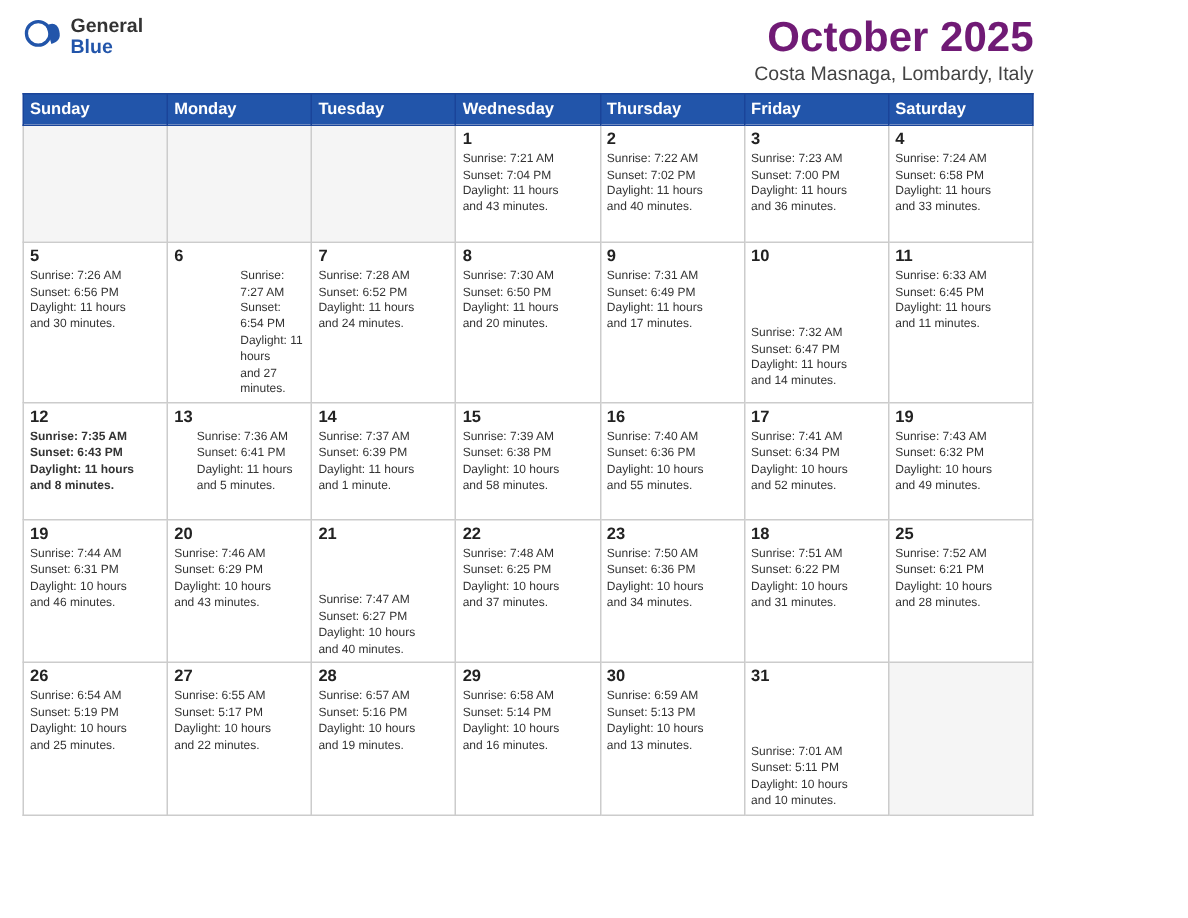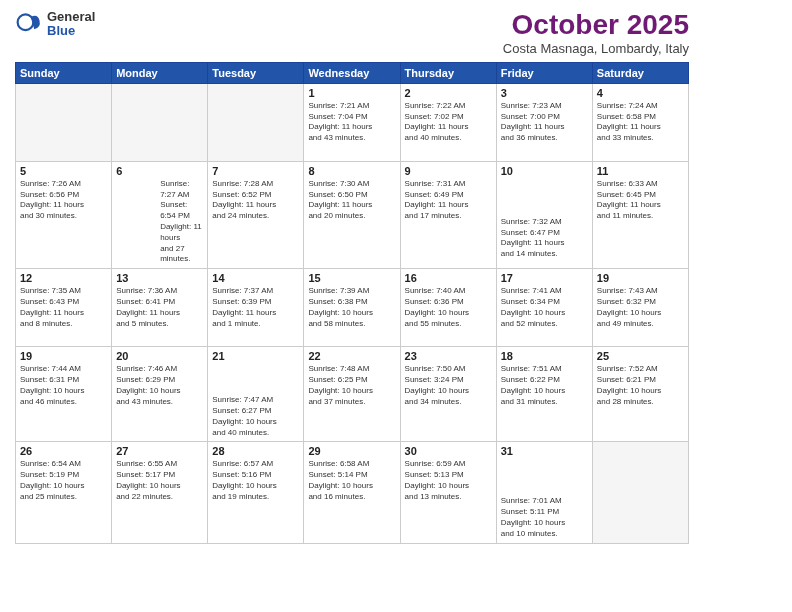--- a/index.html
+++ b/index.html
@@ -211,28 +211,28 @@
             <span class="day-num">11</span>
             <div class="cell-text" style="white-space: pre-line;">Sunrise: 6:33 AM
 Sunset: 6:45 PM
 Daylight: 11 hours
 and 11 minutes.</div>
           </td>
         </tr>
         <tr>
           <td>
             <span class="day-num">12</span>
-            <div class="cell-text" style="white-space: pre-line;">Sunrise: 7:35 AM
+            <div class="cell-text" style="white-space: pre-line; font-weight: bold;">Sunrise: 7:35 AM
 Sunset: 6:43 PM
 Daylight: 11 hours
 and 8 minutes.</div>
           </td>
           <td>
             <span class="day-num">13</span>
-            <div class="cell-text" style="white-space: pre-line;">Sunrise: 7:36 AM
+            <div class="cell-text" style="white-space: pre-line; margin-left: 15px;">Sunrise: 7:36 AM
 Sunset: 6:41 PM
 Daylight: 11 hours
 and 5 minutes.</div>
           </td>
           <td>
             <span class="day-num">14</span>
             <div class="cell-text" style="white-space: pre-line;">Sunrise: 7:37 AM
 Sunset: 6:39 PM
 Daylight: 11 hours
 and 1 minute.</div>
@@ -291,21 +291,21 @@
           <td>
             <span class="day-num">22</span>
             <div class="cell-text" style="white-space: pre-line;">Sunrise: 7:48 AM
 Sunset: 6:25 PM
 Daylight: 10 hours
 and 37 minutes.</div>
           </td>
           <td>
             <span class="day-num">23</span>
             <div class="cell-text" style="white-space: pre-line;">Sunrise: 7:50 AM
-Sunset: 3:24 PM
+Sunset: 6:36 PM
 Daylight: 10 hours
 and 34 minutes.</div>
           </td>
           <td>
             <span class="day-num">18</span>
             <div class="cell-text" style="white-space: pre-line;">Sunrise: 7:51 AM
 Sunset: 6:22 PM
 Daylight: 10 hours
 and 31 minutes.</div>
           </td>

